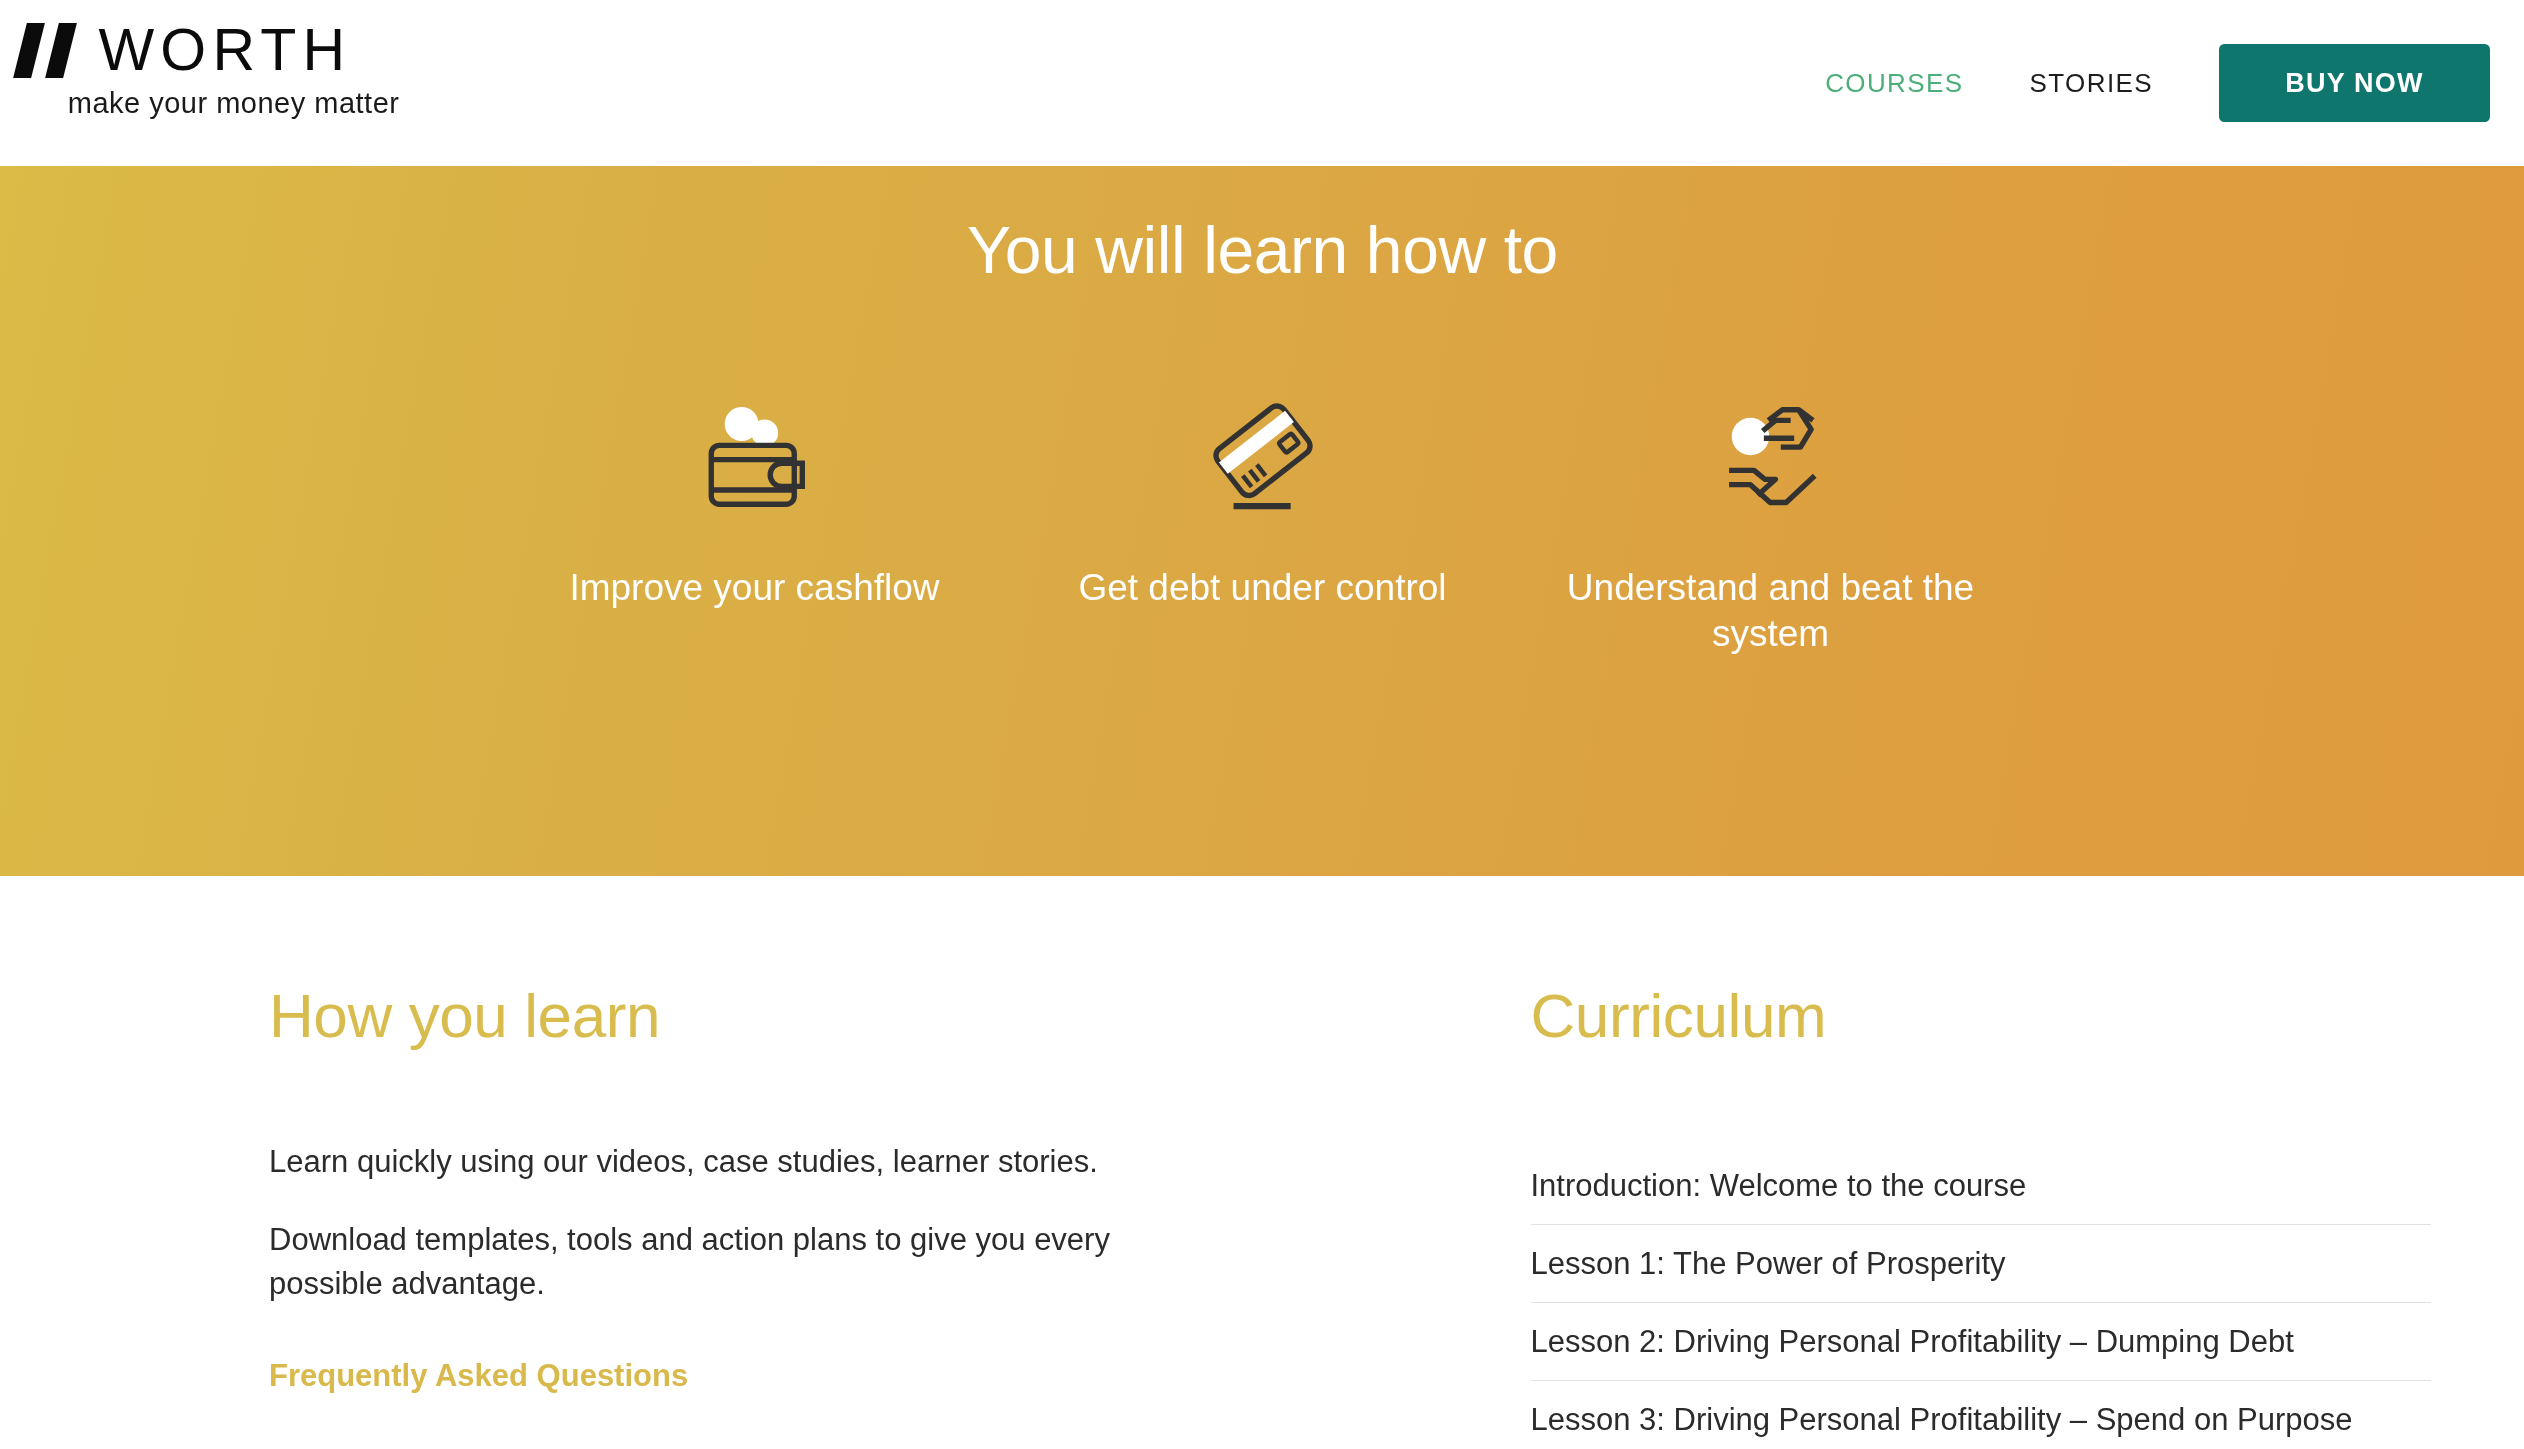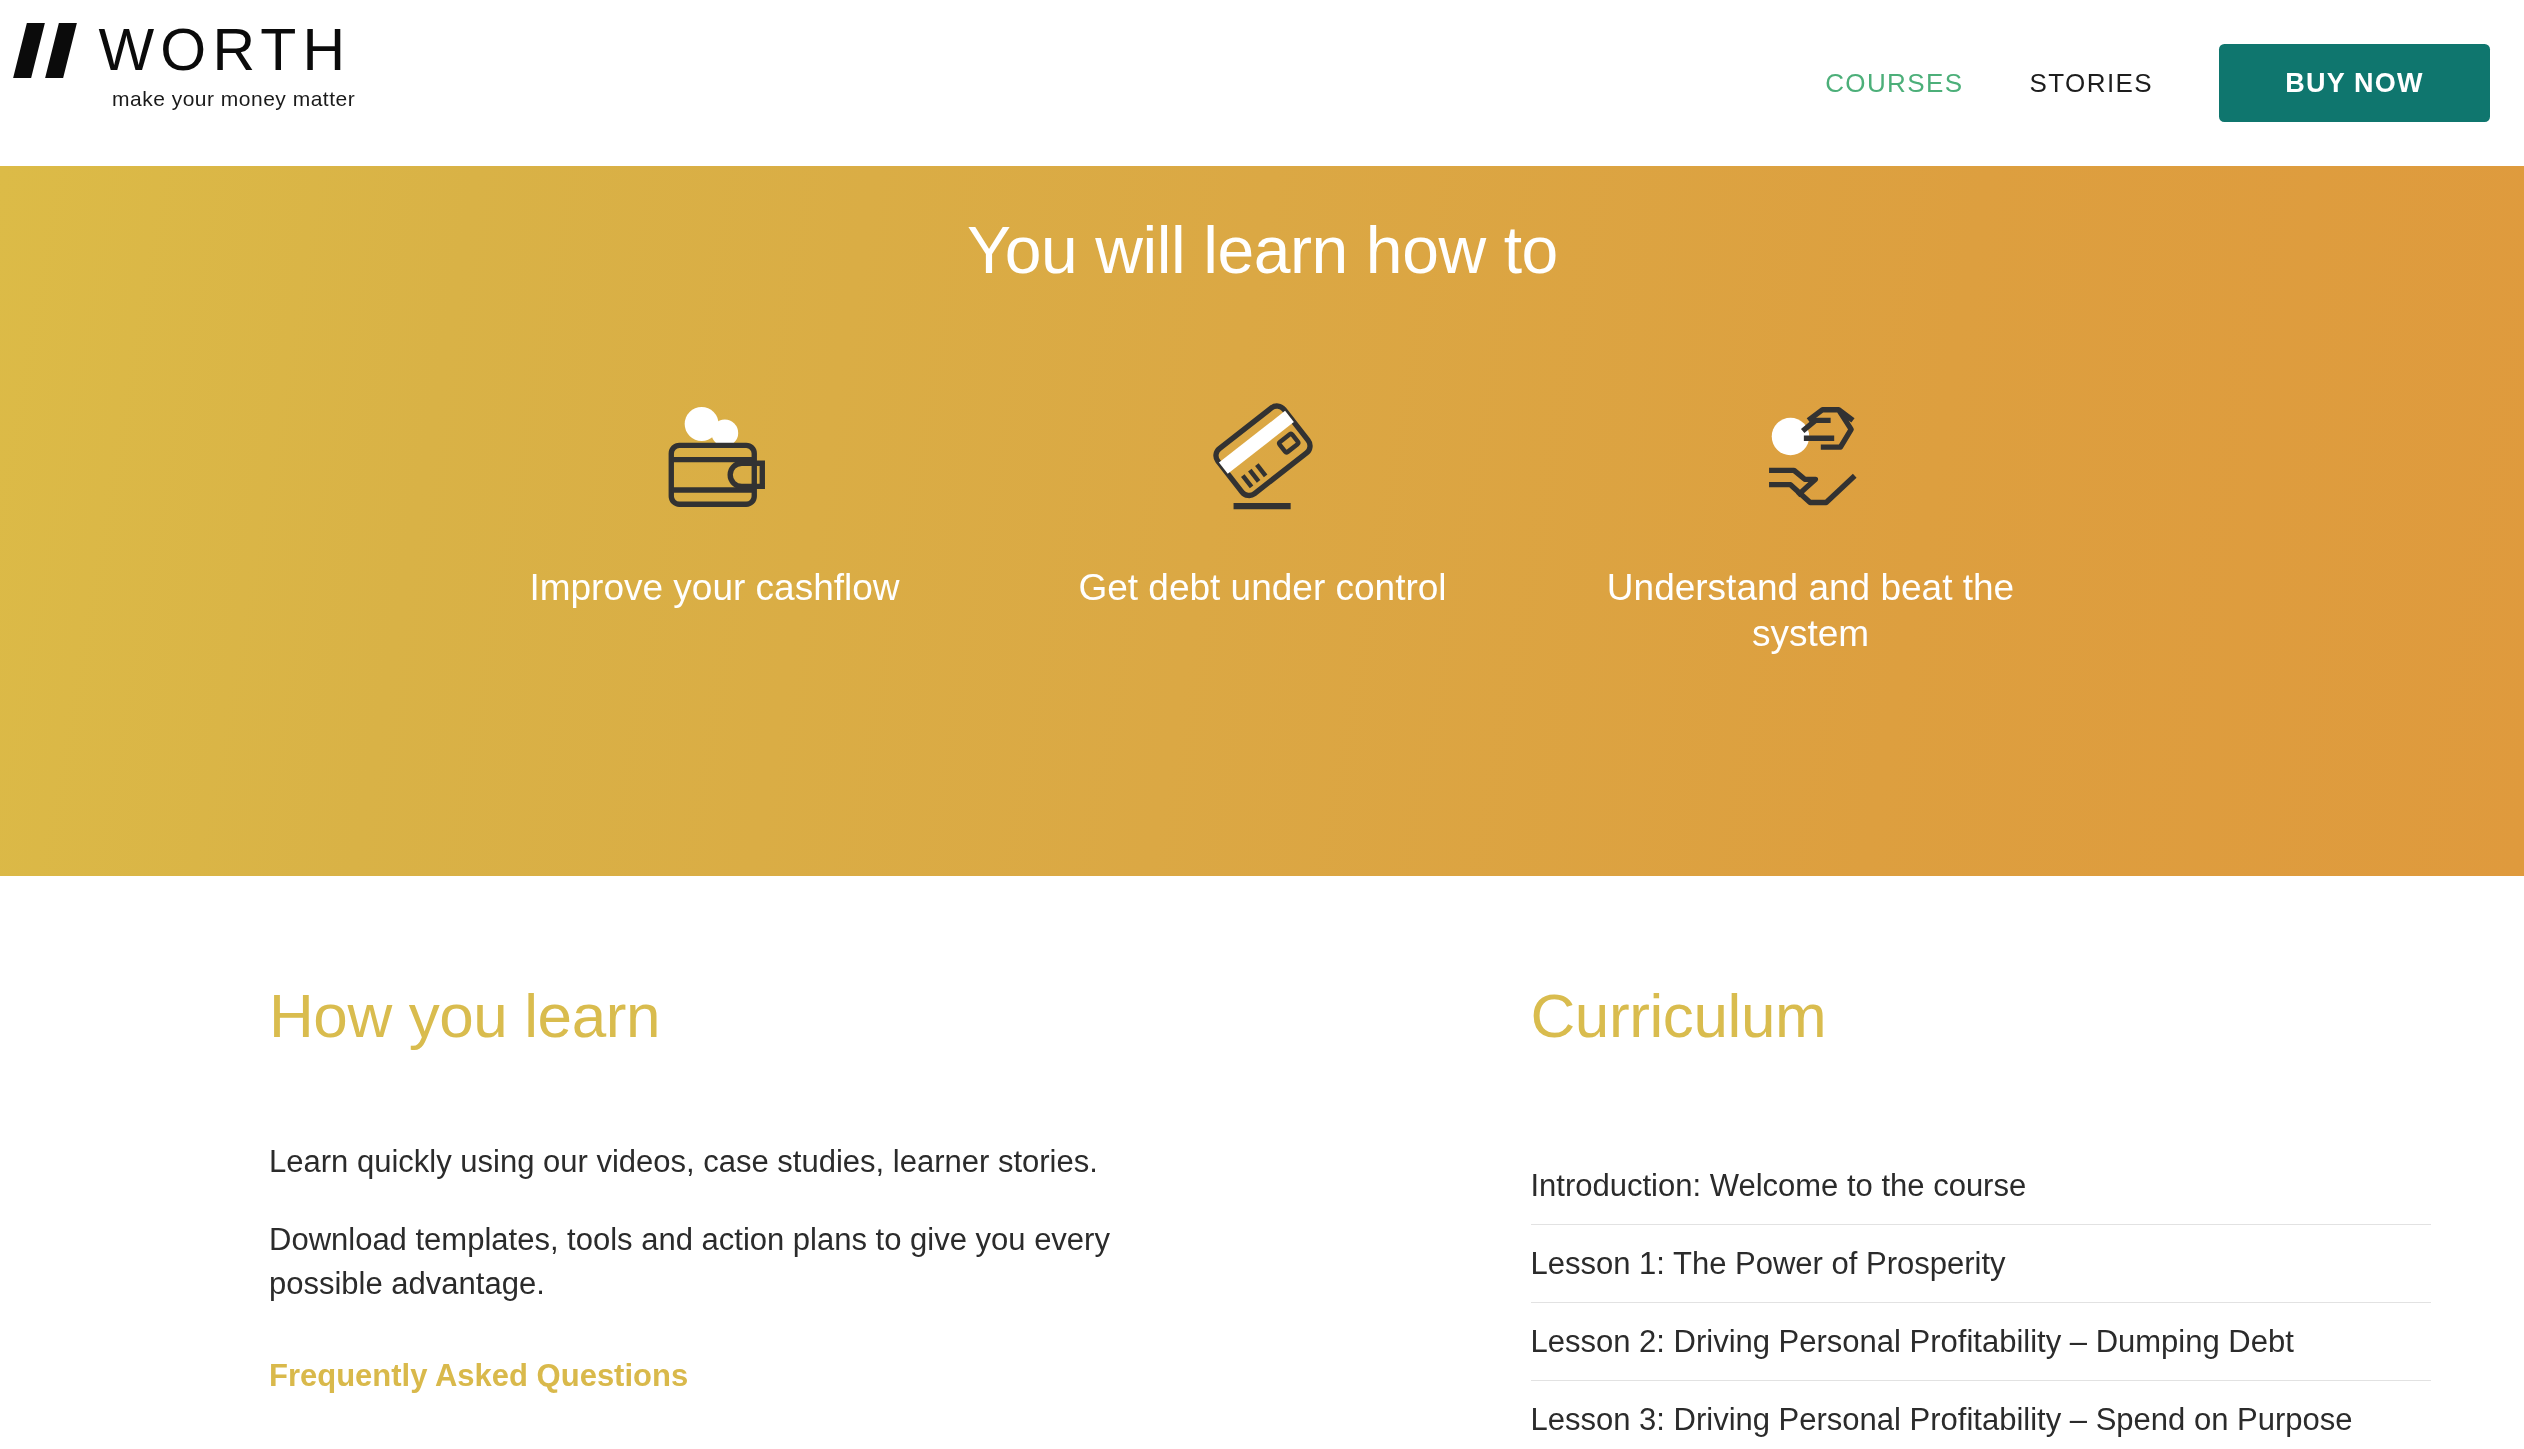--- a/index.html
+++ b/index.html
@@ -24,21 +24,21 @@
     width:18px; height:55px; background:#0b0b0b;
     transform:skewX(-14deg); margin-right:14.3px;
   }
   .wordmark{
     font-size:59px; font-weight:400; letter-spacing:6.2px;
     color:#0b0b0b; line-height:55px;
     font-family:"Liberation Sans", sans-serif;
   }
   .tagline{
     margin-top:9px; text-align:center; width:428px;
-    font-size:21px; color:#1a1a1a; letter-spacing:0.5px;
+    font-size:29px; color:#1a1a1a; letter-spacing:0.5px;
     font-family:"Liberation Sans", sans-serif;
   }
 
   .site-nav{
     position:absolute; right:0; top:0; height:166px;
     display:flex; align-items:center;
   }
   .nav-link{
     font-size:26px; letter-spacing:1.4px;
     text-decoration:none; margin-right:66px; white-space:nowrap;
@@ -58,21 +58,21 @@
     width:2525px; height:710px;
     background:linear-gradient(100deg,#dcbb47 0%,#d9b246 18%,#dba844 48%,#dd9f3f 75%,#df9a3d 100%);
     position:relative;
   }
   .hero-title{
     text-align:center; padding-top:46px;
     color:#ffffff; font-size:66px; font-weight:400; letter-spacing:-0.4px;
   }
   .features{
     display:flex; justify-content:center;
-    margin-top:111px; padding:0 107px;gap:40px;
+    margin-top:111px; padding:0 107px;
   }
   .feature{
     width:508px; display:flex; flex-direction:column; align-items:center;
   }
   .feature-icon{ height:116px; display:flex; align-items:center; justify-content:center; }
   .feature-label{
     margin-top:50px; text-align:center; color:#ffffff;
     font-size:37px; line-height:1.24; font-weight:400;
     max-width:437px;
   }

